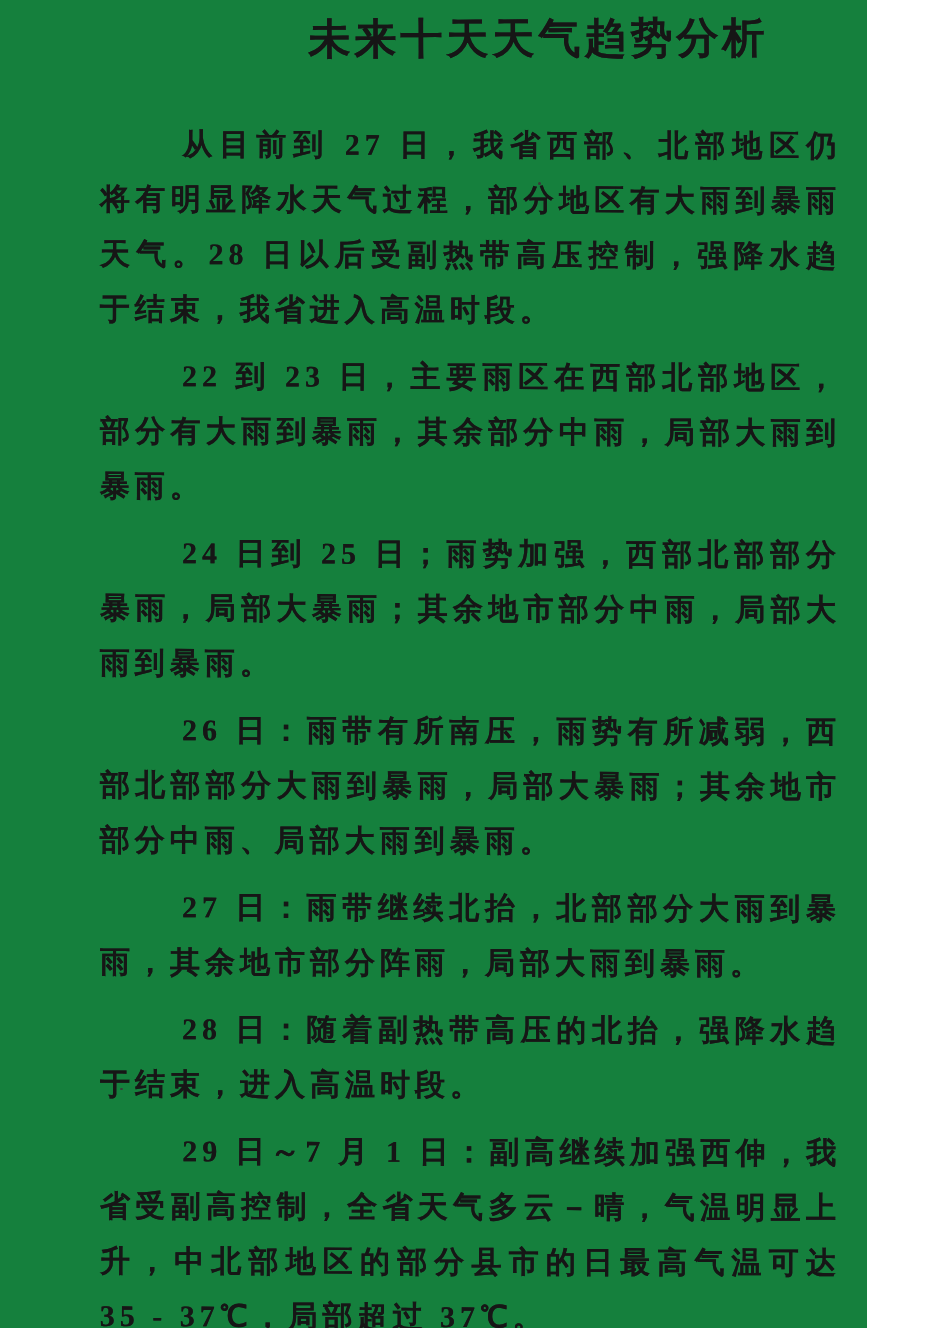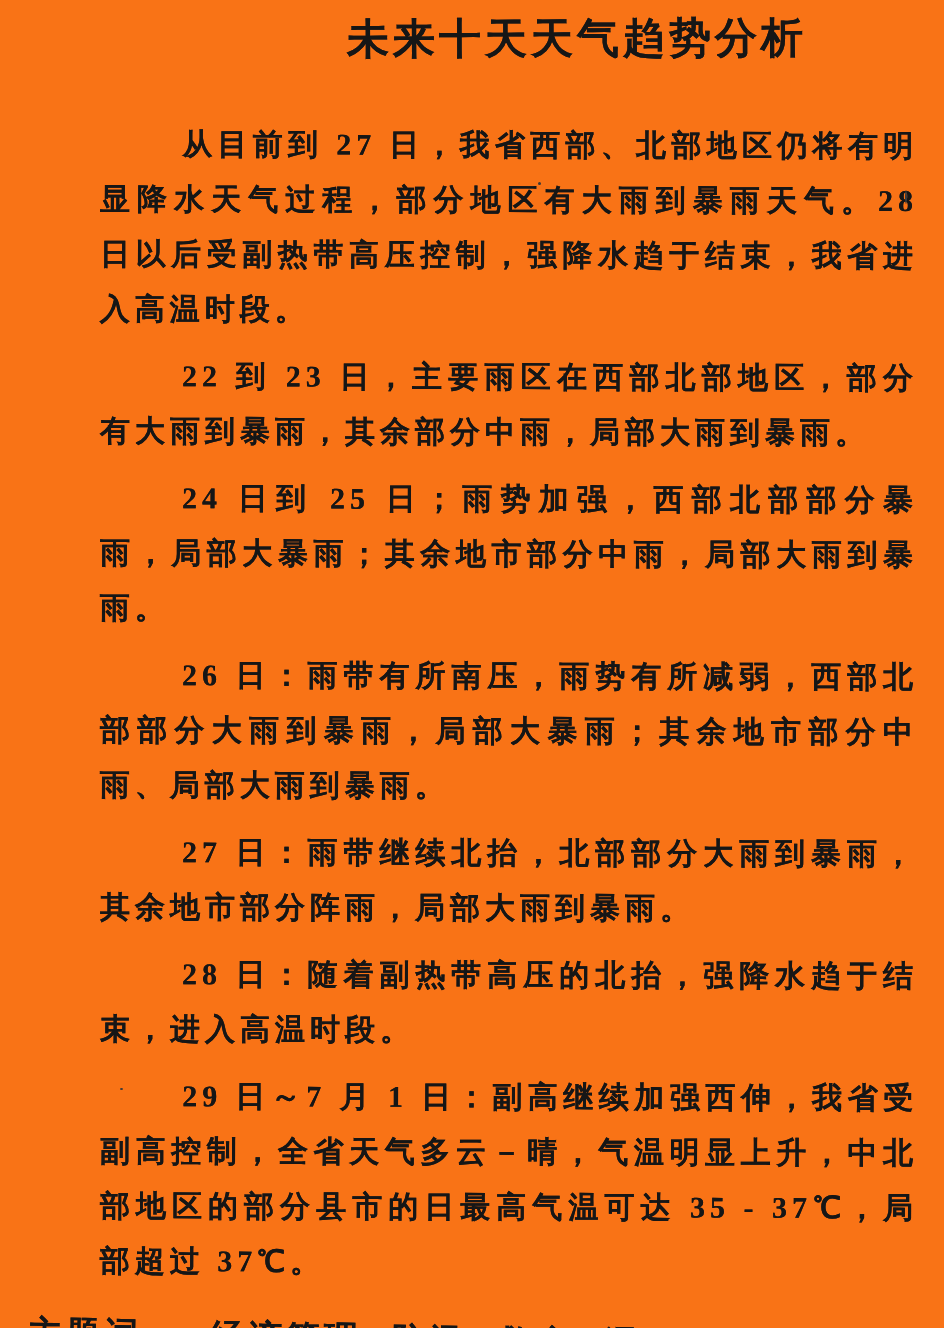--- a/index.html
+++ b/index.html
@@ -2,23 +2,23 @@
 <html lang="zh"><head>
 <meta charset="utf-8">
 <style>
   html, body {
     margin: 0;
     padding: 0;
     background: #ffffff;
   }
   .page {
     position: relative;
-    width: 944px;
+    width: 867px;
     height: 1328px;
-    background: #f97316;
+    background: #15803d;
     overflow: hidden;
     font-family: "Liberation Serif", serif;
     color: #161616;
     font-weight: 700;
     text-shadow: 0 0 0.6px #222;
   }
   
   .doc-title {
     margin: 14px 0 0 0;
     padding-left: 210px;

